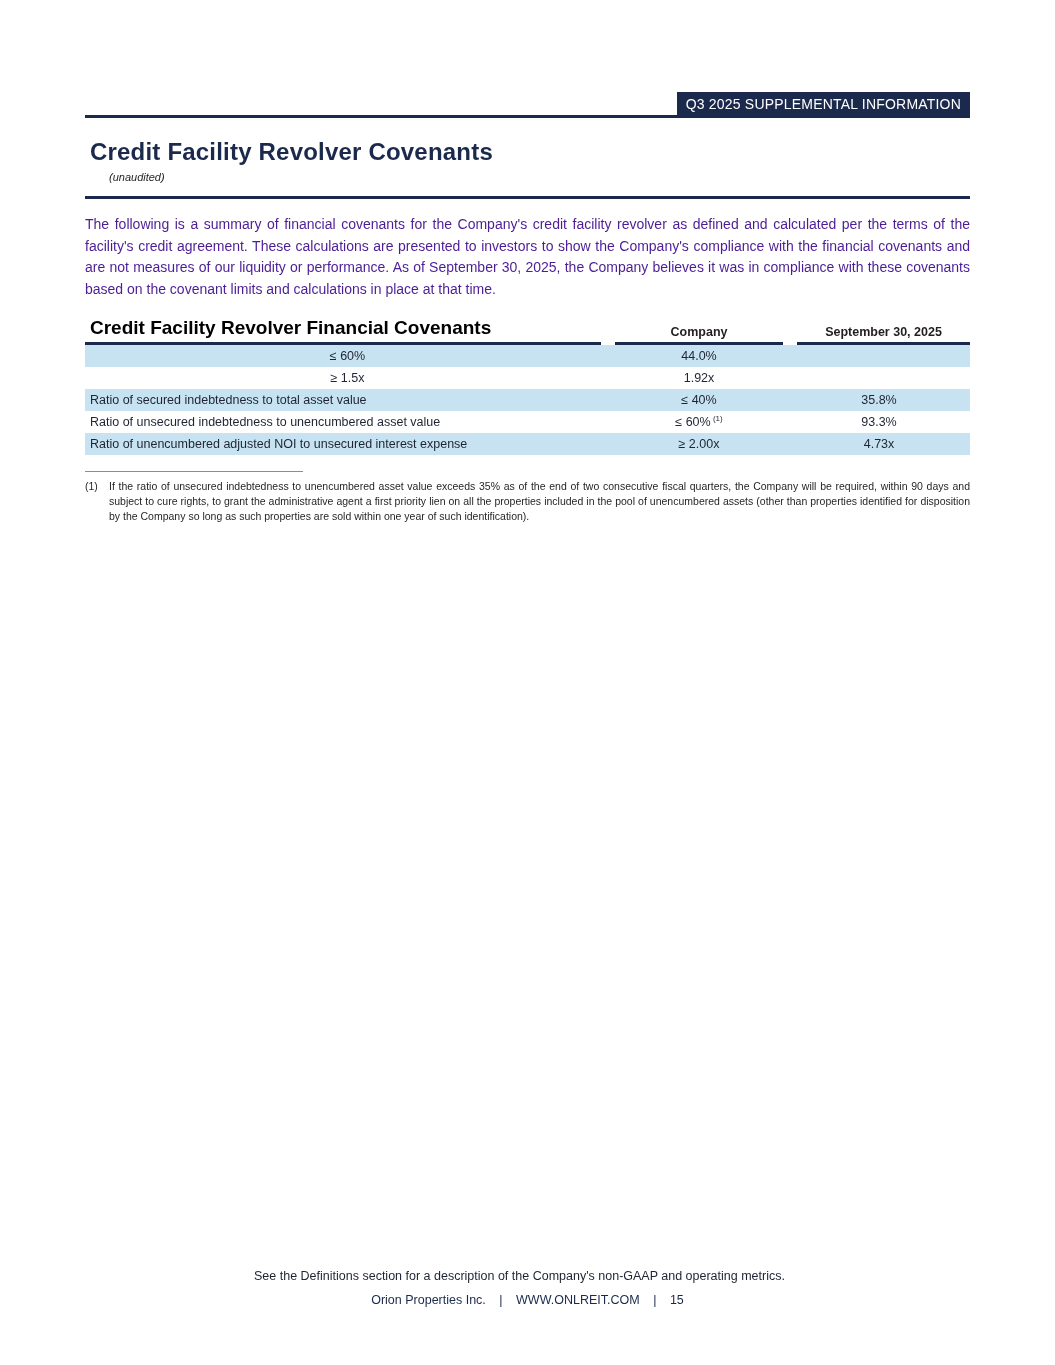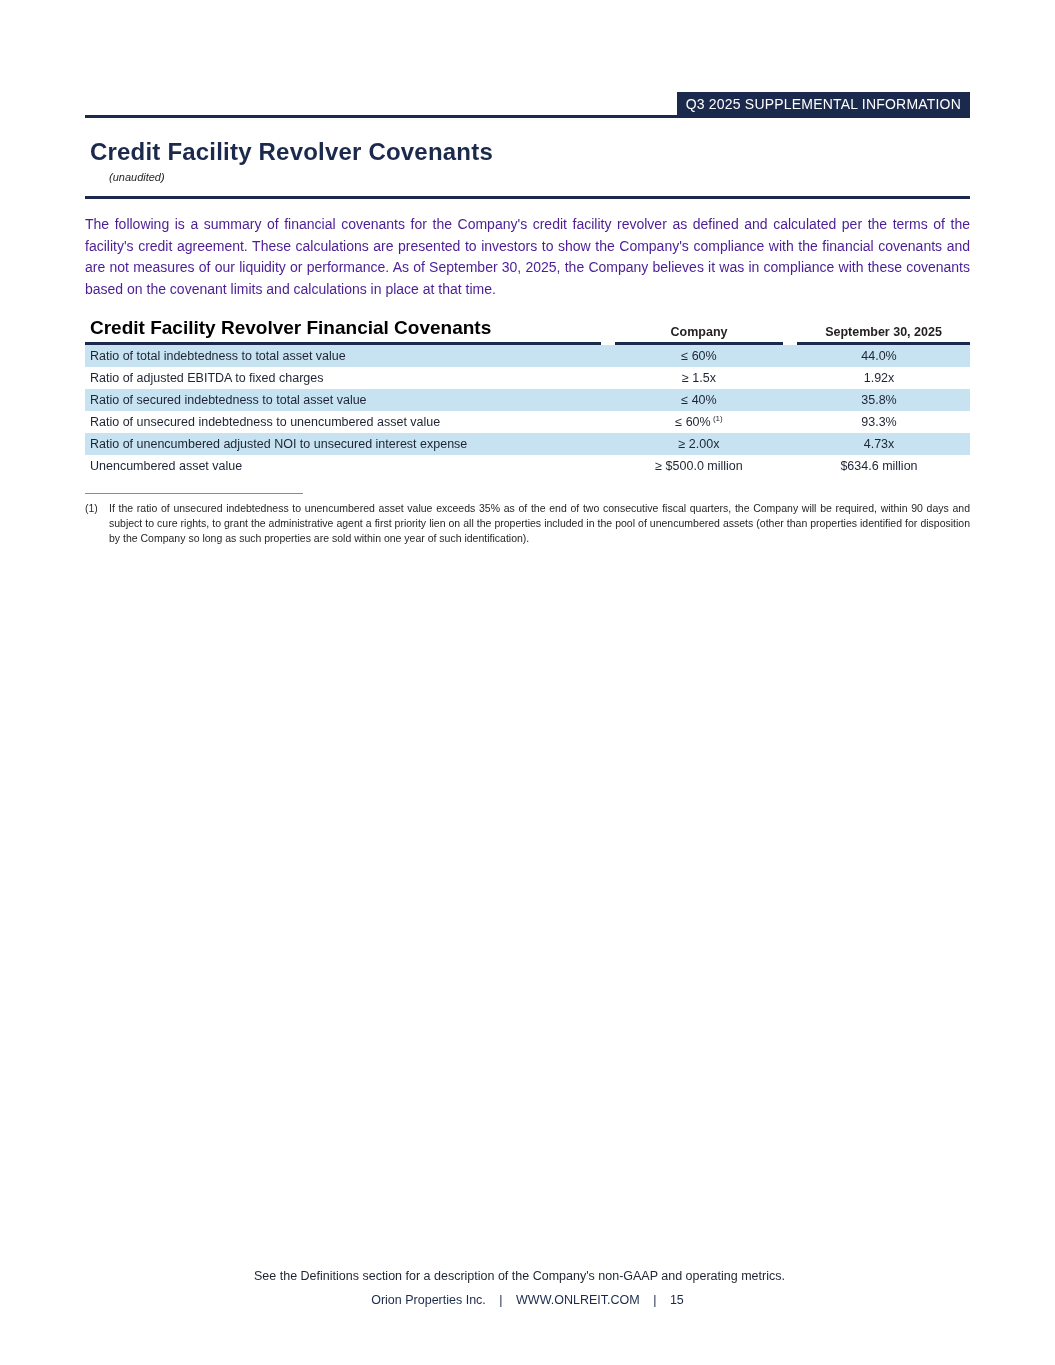--- a/index.html
+++ b/index.html
@@ -160,48 +160,41 @@
     <p class="intro">The following is a summary of financial covenants for the Company's credit facility revolver as defined and calculated per the terms of the facility's credit agreement. These calculations are presented to investors to show the Company's compliance with the financial covenants and are not measures of our liquidity or performance. As of September 30, 2025, the Company believes it was in compliance with these covenants based on the covenant limits and calculations in place at that time.</p>
 
     <div class="cov-table">
       <div class="t-row t-head">
         <div class="hc hc1">Credit Facility Revolver Financial Covenants</div>
         <div class="hc hc2">Company</div>
         <div class="hc hc3">September 30, 2025</div>
       </div>
       <div class="t-body">
           <div class="t-row shaded">
-            <div class="c1">Ratio of total indebtedness to total asset value</div>
             <div class="c2">≤ 60%</div>
             <div class="c3">44.0%</div>
           </div>
           <div class="t-row">
-            <div class="c1">Ratio of adjusted EBITDA to fixed charges</div>
             <div class="c2">≥ 1.5x</div>
             <div class="c3">1.92x</div>
           </div>
           <div class="t-row shaded">
             <div class="c1">Ratio of secured indebtedness to total asset value</div>
             <div class="c2">≤ 40%</div>
             <div class="c3">35.8%</div>
           </div>
           <div class="t-row">
             <div class="c1">Ratio of unsecured indebtedness to unencumbered asset value</div>
             <div class="c2">≤ 60%<sup> (1)</sup></div>
             <div class="c3">93.3%</div>
           </div>
           <div class="t-row shaded">
             <div class="c1">Ratio of unencumbered adjusted NOI to unsecured interest expense</div>
             <div class="c2">≥ 2.00x</div>
             <div class="c3">4.73x</div>
-          </div>
-          <div class="t-row">
-            <div class="c1">Unencumbered asset value</div>
-            <div class="c2">≥ $500.0 million</div>
-            <div class="c3">$634.6 million</div>
           </div>
         </div>
     </div>
 
     <div class="fn-rule"></div>
     <div class="footnote">
       <span class="fn-marker">(1)</span>
       <span class="fn-text">If the ratio of unsecured indebtedness to unencumbered asset value exceeds 35% as of the end of two consecutive fiscal quarters, the Company will be required, within 90 days and subject to cure rights, to grant the administrative agent a first priority lien on all the properties included in the pool of unencumbered assets (other than properties identified for disposition by the Company so long as such properties are sold within one year of such identification).</span>
     </div>
 

